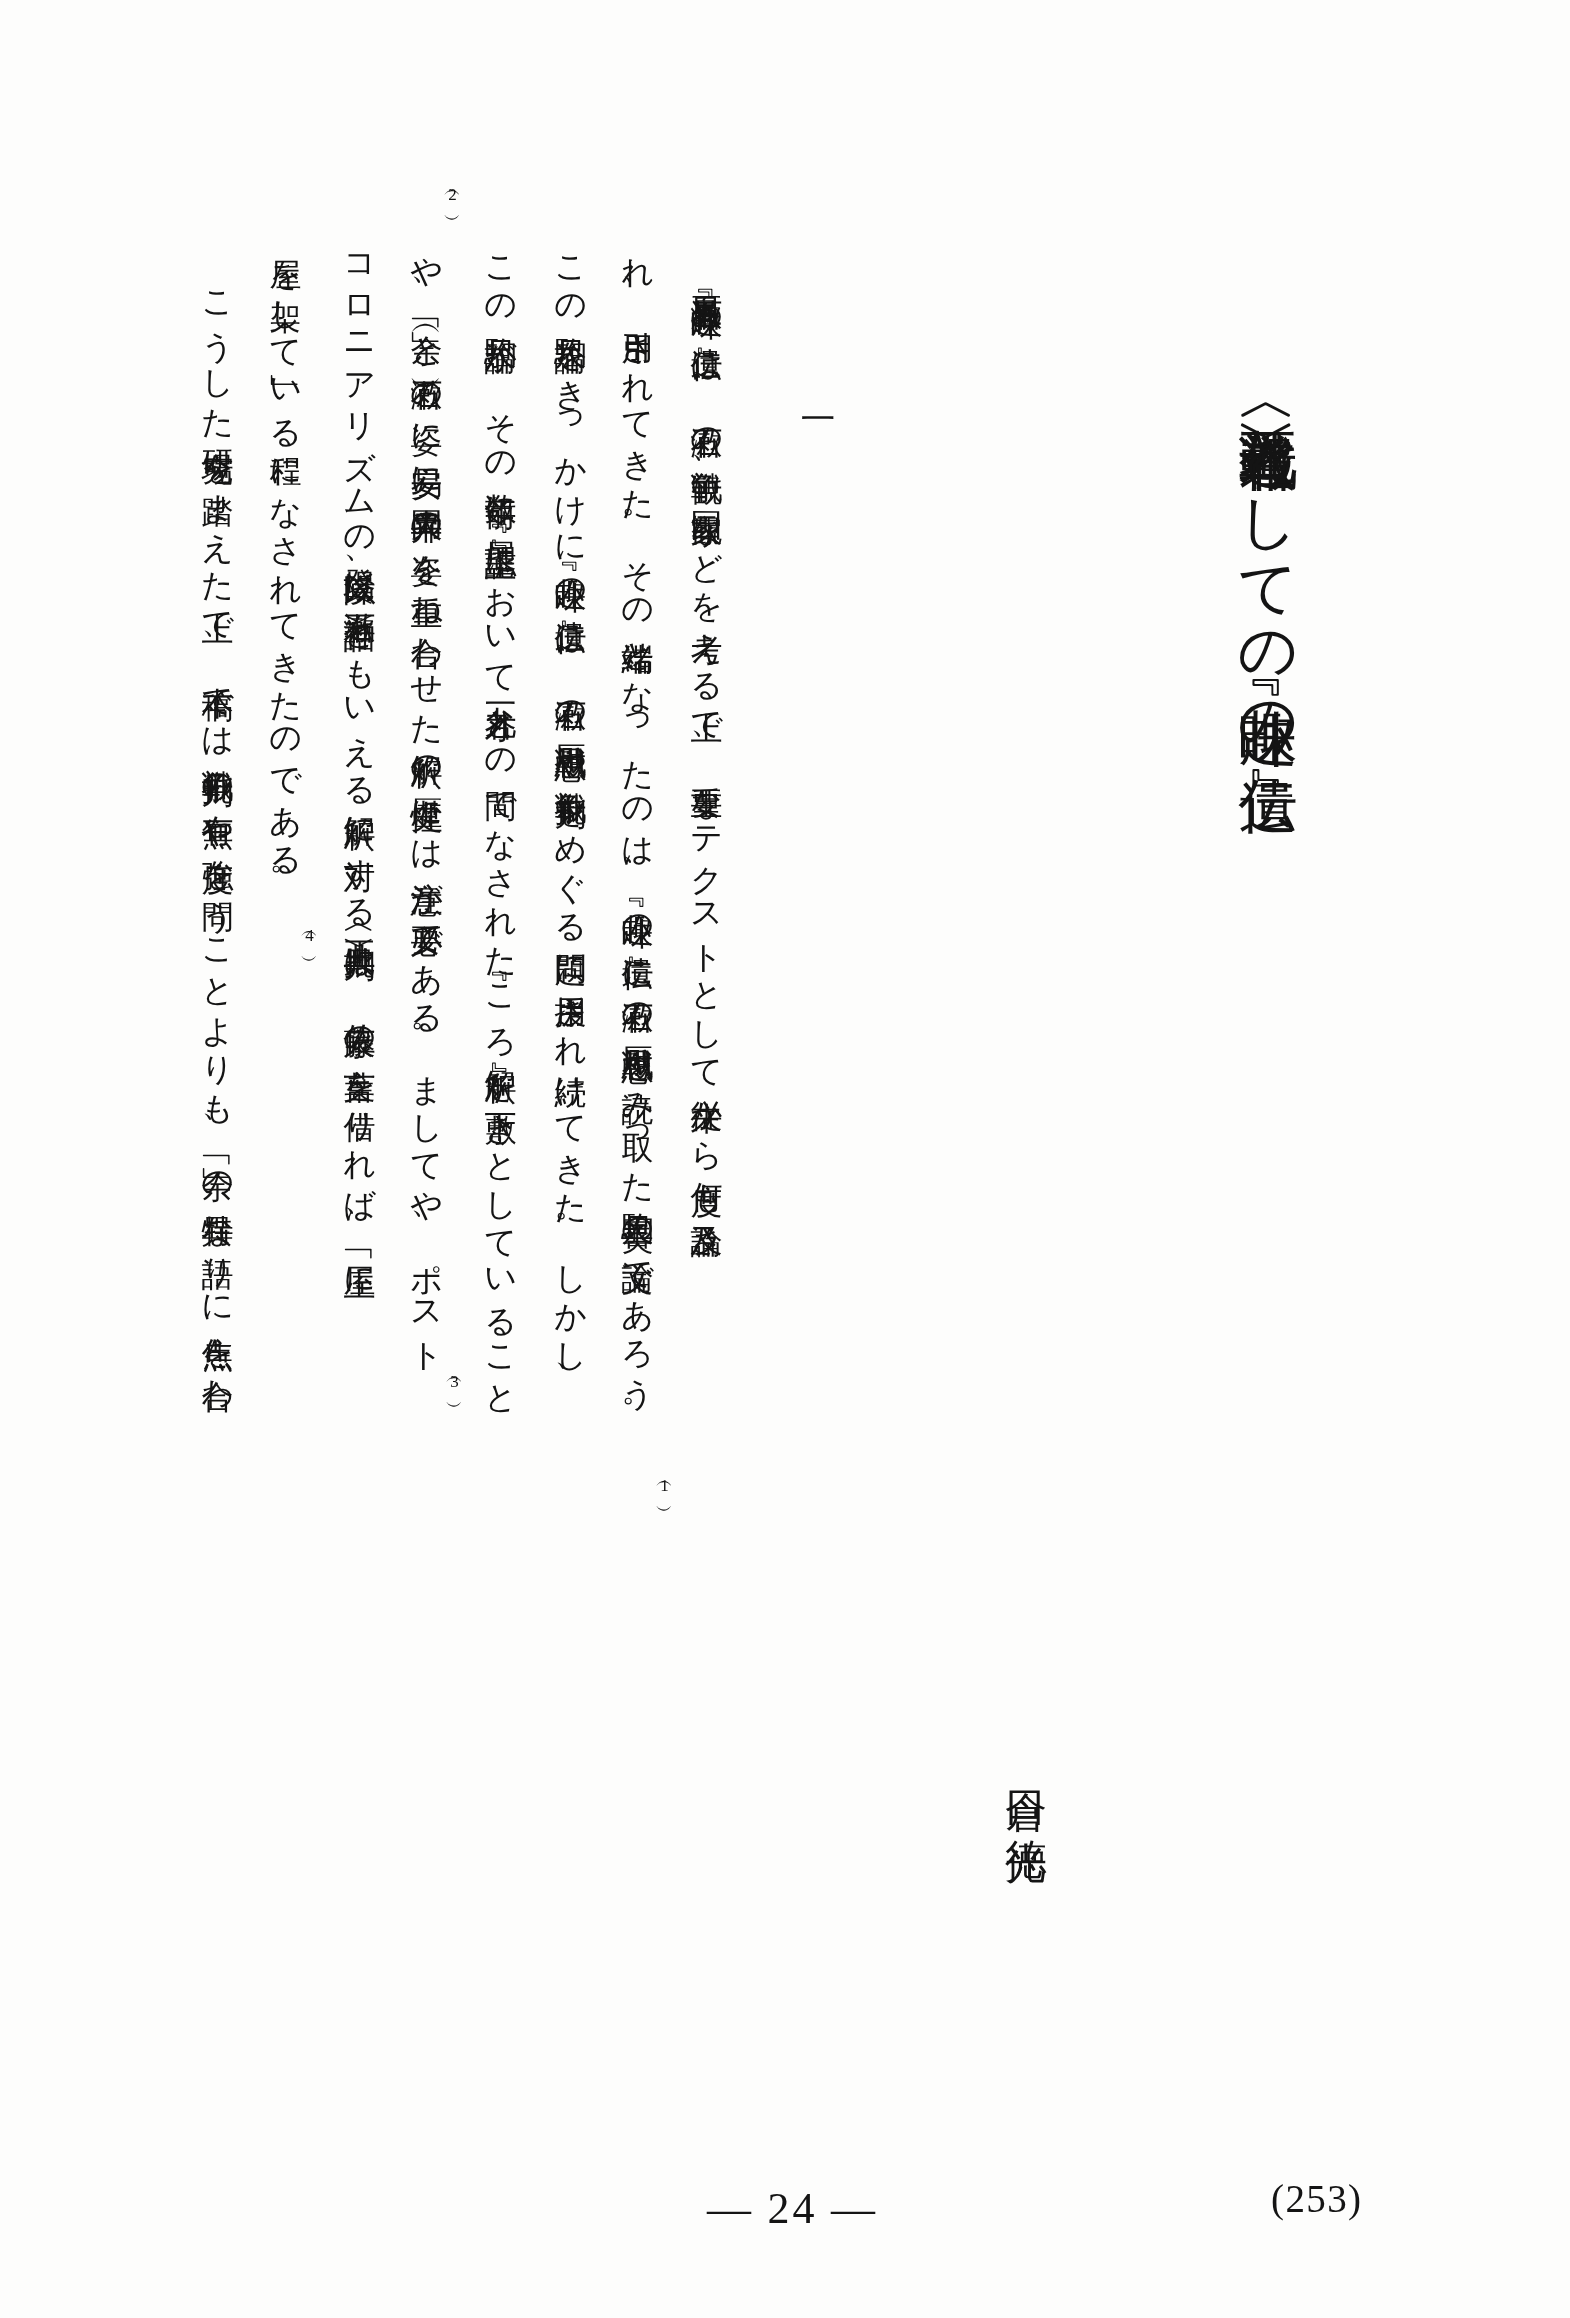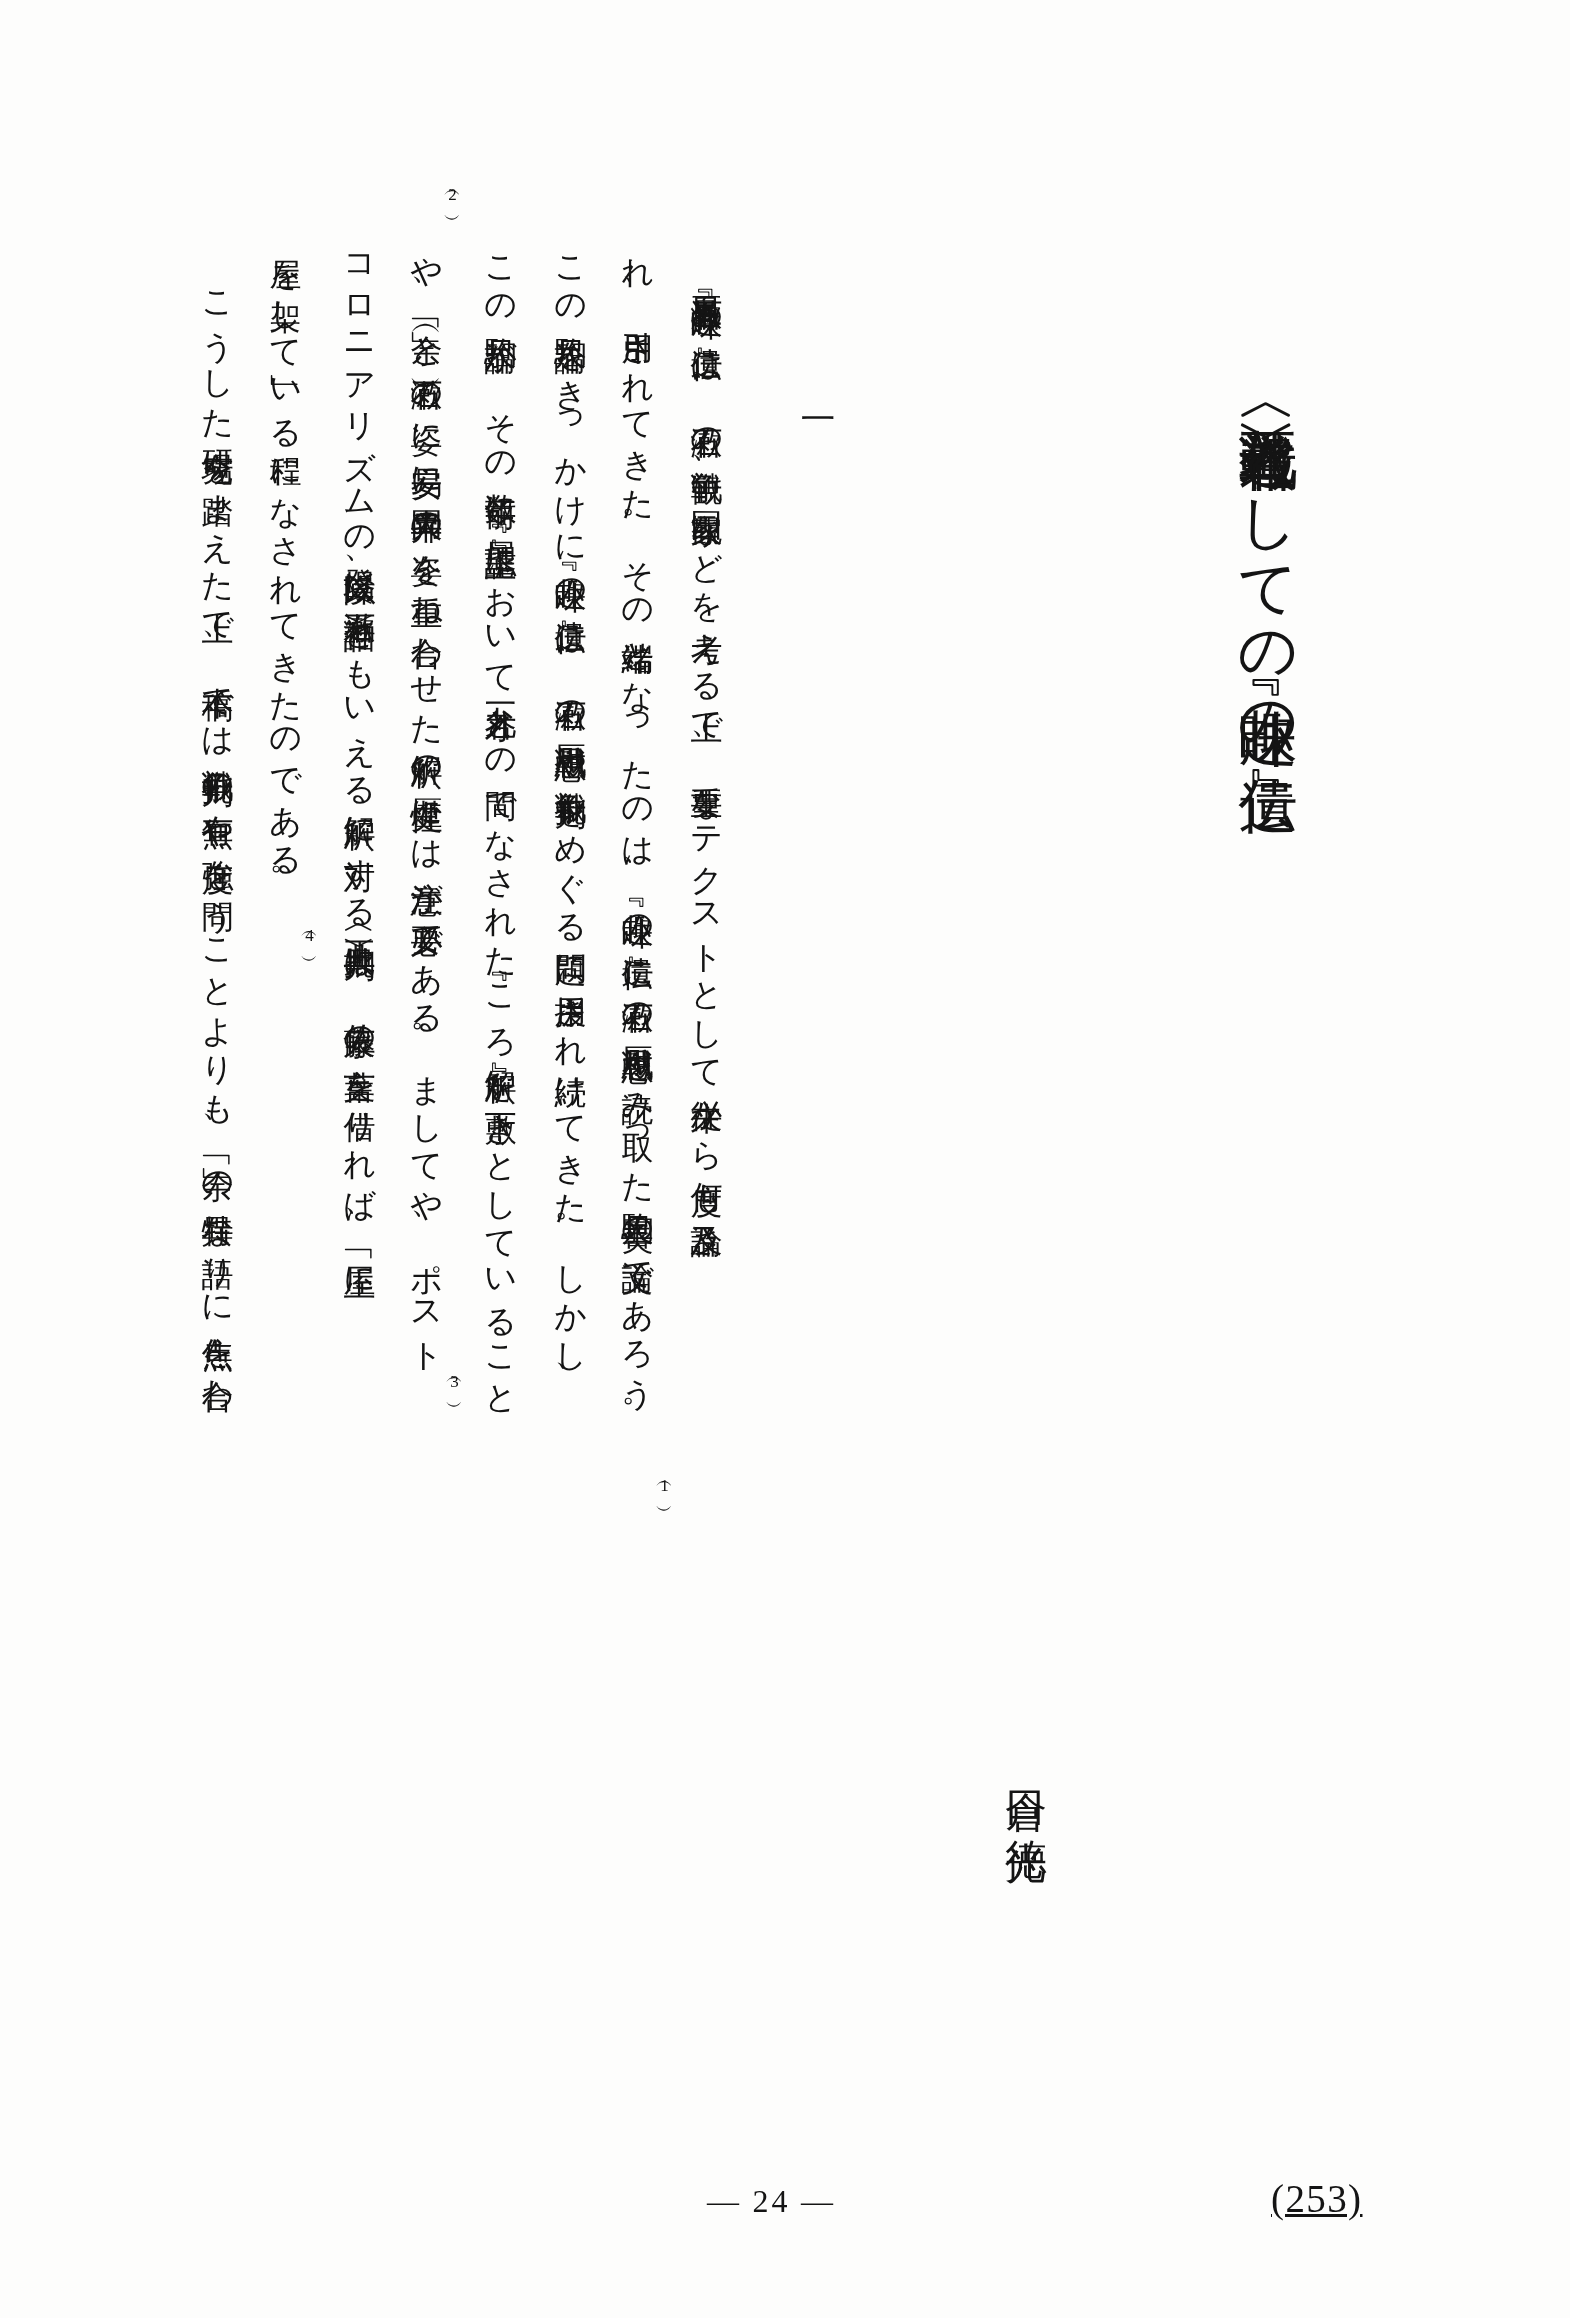--- a/index.html
+++ b/index.html
@@ -68,30 +68,29 @@
     letter-spacing: 0;
   }
   .note-1 { left: 655px; top: 1476px; }
   .note-2 { left: 443px; top: 185px; }
   .note-3 { left: 445px; top: 1372px; }
   .note-4 { left: 300px; top: 926px; }
   .page-number {
     position: absolute;
     left: 707px;
     top: 2183px;
-    font-size: 32px;
+    font-size: 44px;
     letter-spacing: 2.8px;
   }
   .volume-page {
     position: absolute;
     left: 1271px;
     top: 2176px;
     font-size: 39px;
     letter-spacing: 1.4px;
-    text-decoration: underline;
   }
 </style>
 </head>
 <body>
 
 <div class="page">
 
   <h1 class="v article-title">〈戦死者報道〉としての『趣味の遺伝』</h1>
 
   <div class="v author">倉口　徳光</div>

